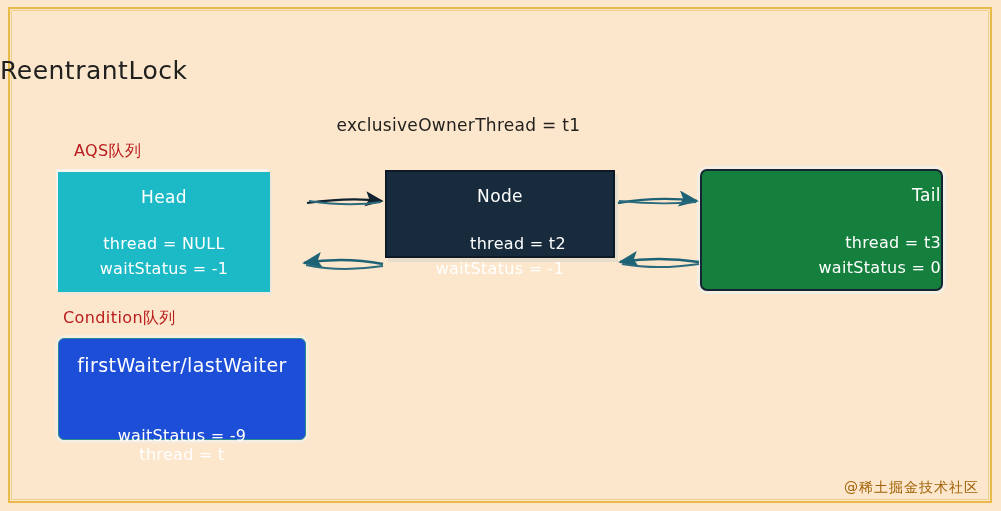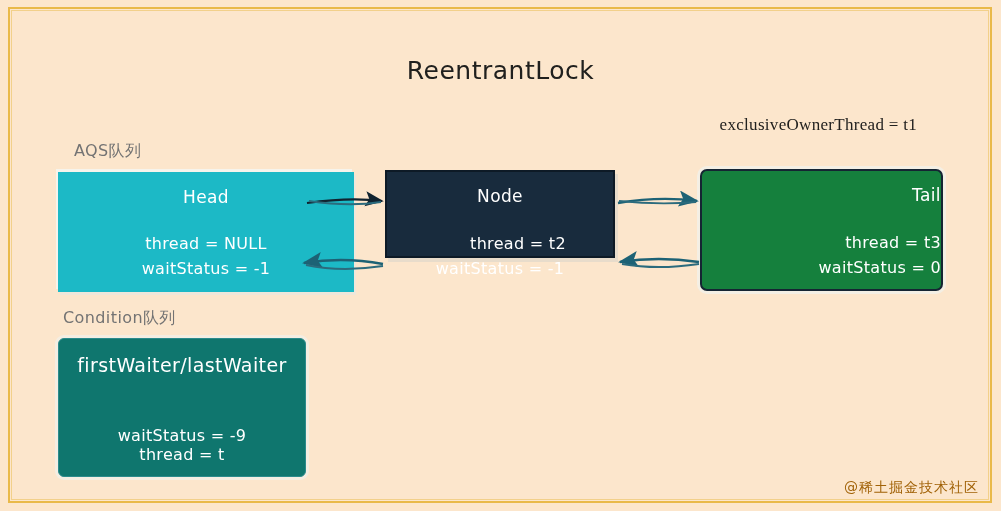--- a/index.html
+++ b/index.html
@@ -44,41 +44,39 @@
     box-sizing: border-box;
     pointer-events: none;
   }
 
   
   .title {
     position: absolute;
     left: 0;
     top: 56px;
     width: 1001px;
-    text-align: center;
     font-size: 25px;
     letter-spacing: 0.5px;
     color: #20201e;
     font-family: "DejaVu Sans", sans-serif;
   }
   .subtitle {
     position: absolute;
     left: 0;
     top: 115px;
     width: 917px;
-    text-align: right;
+    text-align: center;
     font-size: 17px;
     color: #22211f;
     letter-spacing: 0.3px;
-    font-family: Liberation Serif, serif;
   }
   .section-label {
     position: absolute;
     font-size: 16px;
-    color: #737373;
+    color: #b91c1c;
     letter-spacing: 0.4px;
     white-space: nowrap;
     text-align: center;
   }
   #aqs-label { left: 74px; top: 141px; }
   #cond-label { left: 63px; top: 308px; }
 
   
   .node-box {
     position: absolute;
@@ -100,21 +98,21 @@
     right: 0;
     font-size: 16px;
     letter-spacing: 0.3px;
     white-space: nowrap;
   }
 
   
   #box-head {
     left: 58px;
     top: 172px;
-    width: 296px;
+    width: 212px;
     height: 120px;
     background: #1cb9c6;
     border: 1px solid #1cb9c6;
     box-shadow: -2px -3px 0 0 #f6f4ec, 2px 3px 0 0 #efe7da;
   }
   #box-head .box-title { top: 14px; }
   #box-head .line-1 { top: 61px; }
   #box-head .line-2 { top: 86px; }
 
   
@@ -145,22 +143,22 @@
   }
   #box-tail .box-title { top: 14px; }
   #box-tail .line-1 { top: 62px; }
   #box-tail .line-2 { top: 87px; }
 
   
   #box-cond {
     left: 58px;
     top: 338px;
     width: 248px;
-    height: 139px;
-    background: #0f766e;
+    height: 102px;
+    background: #1d4ed8;
     border: 1px solid #2b8b8c;
     border-radius: 6px;
     box-shadow: 0 0 0 3px #f4eee2;
   }
   #box-cond .box-title { top: 15px; font-size: 19px; }
   #box-cond .line-1 { top: 62px; margin-top: 44px; }
   #box-cond .line-2 { top: 87px; }
 
   
   #arrows {

